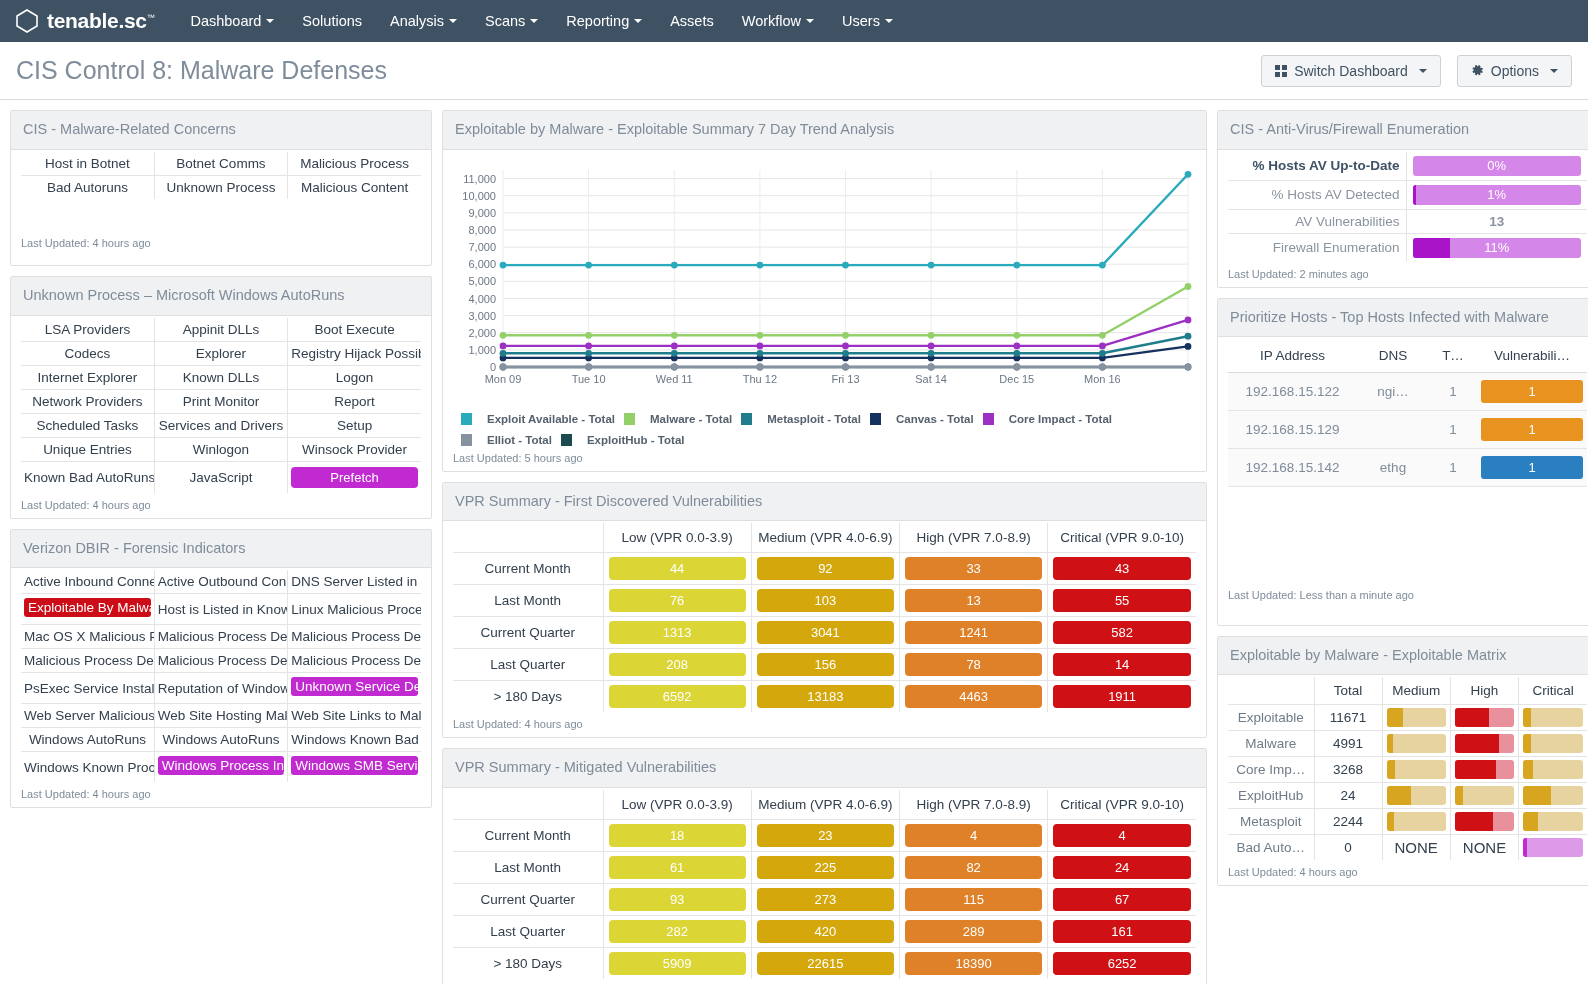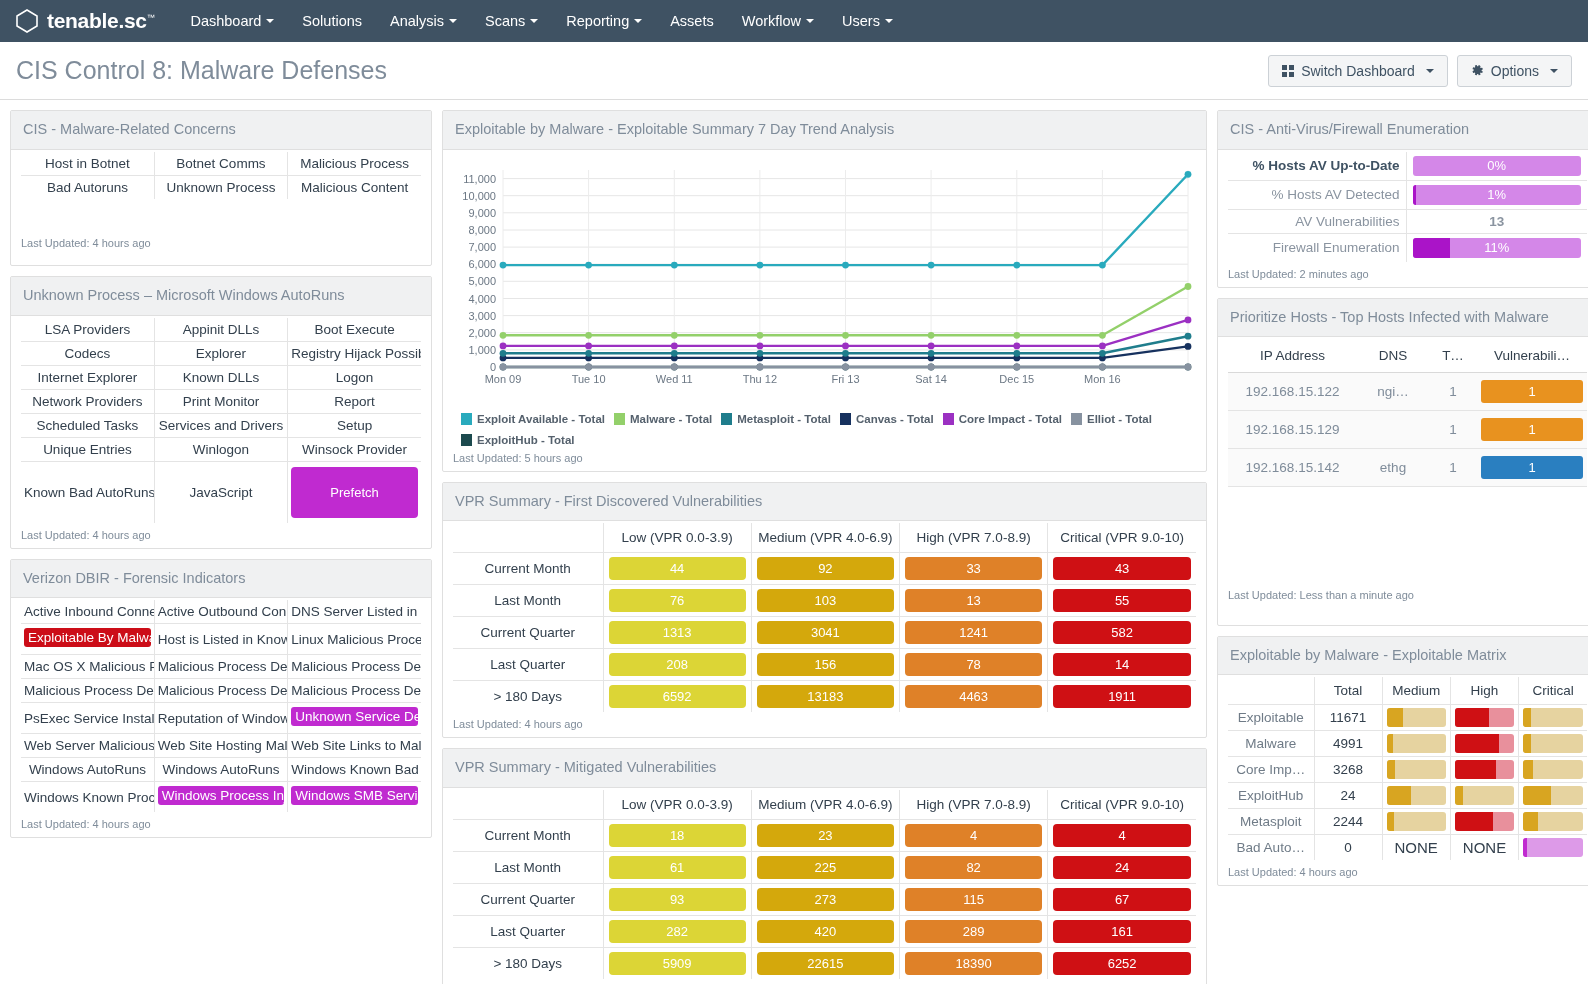--- a/index.html
+++ b/index.html
@@ -31,21 +31,21 @@
     border-top:4px solid #ffffff;
   }
 
   
   .titlebar {
     height:58px; border-bottom:1px solid #dcdcdc; background:#fff;
     display:flex; align-items:center; justify-content:space-between;
     padding:0 16px;
   }
   .pagetitle { font-size:25px; color:#7f8c9a; font-weight:normal; }
-  .title-actions { display:flex; gap:9px; }
+  .title-actions { display:flex; gap:16px; }
   .btn {
     border:1px solid #ccd1d6; background:#f4f5f6; border-radius:3px;
     font-size:14px; color:#3f5263; padding:7px 13px;
     display:flex; align-items:center; gap:7px; cursor:pointer;
     font-family:"Liberation Sans", sans-serif;
   }
   .btn .caret { border-top-color:#3f5263; margin-left:4px; }
   .grid-icon { display:inline-grid; grid-template-columns:5px 5px; grid-gap:2px; }
   .grid-icon i { width:5px; height:5px; background:#3f5263; display:block; }
 
@@ -74,35 +74,35 @@
     font-size:13.5px; color:#33404d; text-align:center;
     padding:4px 3px; font-weight:normal;
     border-bottom:1px solid #e4e4e4;
     white-space:nowrap; overflow:hidden;
   }
   table.mx td.vline { border-left:1px solid #e4e4e4; }
   table.mx tr:last-child td { border-bottom:none; }
 
   .cell-chip {
     display:block; border-radius:4px; color:#fff; font-size:13px;
-    padding:18px 0; margin:1px 0;
+    padding:3px 0; margin:1px 0;
   }
   .chip-purple { background:#c02ad0; }
 
   
   .tcell { text-align:left; padding-left:4px; }
   .hl { color:#fff; padding:2px 4px; border-radius:3px; display:inline-block;
         max-width:100%; overflow:hidden; }
   .hl-red { background:#cc0d18; }
   .hl-purple { background:#c02ad0; }
 
   
   .chart-wrap { padding:10px 8px 0 8px; }
   .legend { display:flex; flex-wrap:wrap; gap:9px; padding:4px 8px 0 18px; }
-  .legend-item { display:flex; align-items:center; gap:5px; font-size:11.5px;
+  .legend-item { display:flex; align-items:center; gap:15px; font-size:11.5px;
                  color:#55616d; font-weight:bold; }
   .swatch { width:11px; height:12px; display:inline-block; }
 
   
   table.vpr { width:100%; border-collapse:collapse; table-layout:fixed; }
   table.vpr th {
     font-size:13.5px; font-weight:normal; color:#33404d; text-align:center;
     padding:7px 4px; border-bottom:1px solid #e4e4e4; border-left:1px solid #e4e4e4;
   }
   table.vpr th:first-child { border-left:none; }

